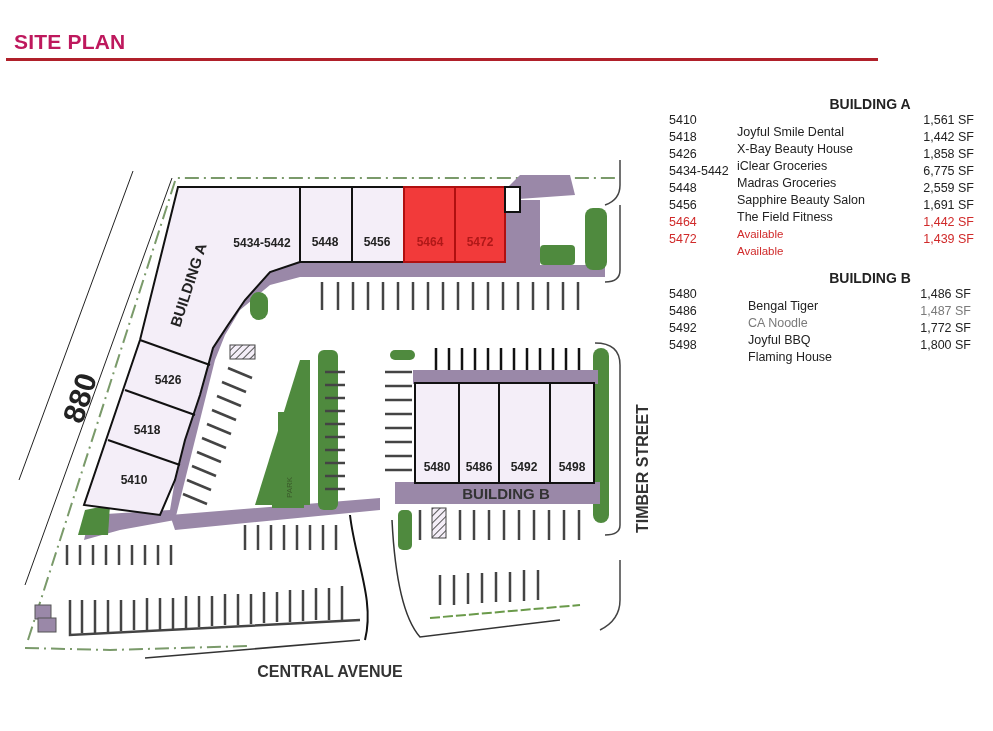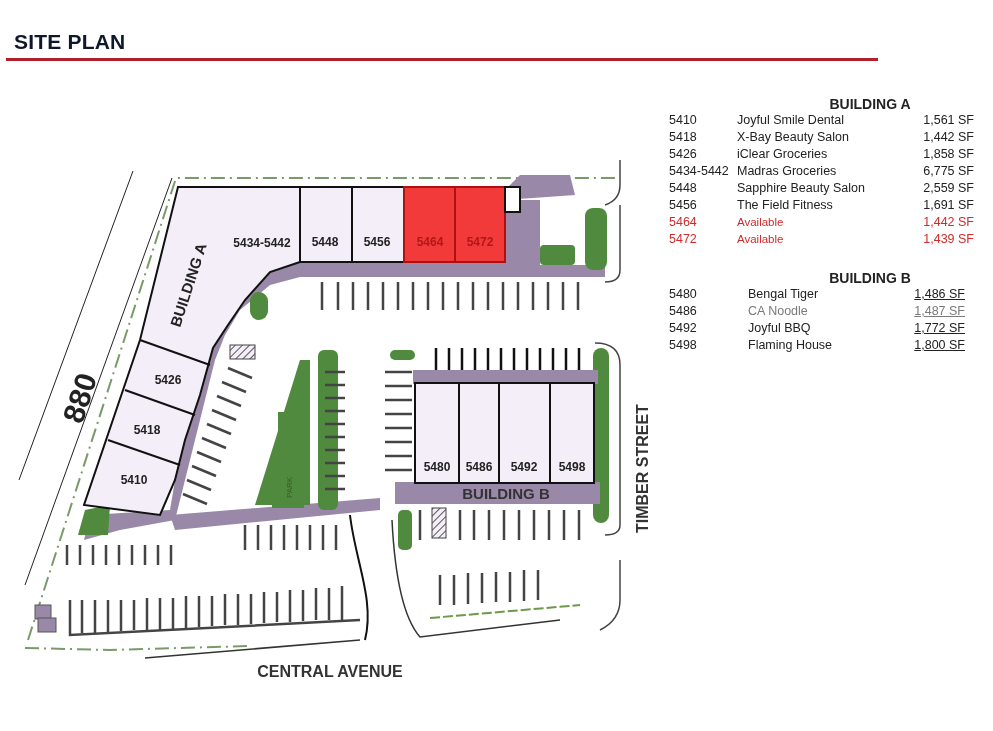--- a/index.html
+++ b/index.html
@@ -1,28 +1,28 @@
 <!DOCTYPE html>
 <html><head>
 <meta charset="utf-8">
 <style>
   html, body { margin: 0; padding: 0; background: #ffffff; }
   body { width: 993px; height: 731px; position: relative; overflow: hidden; font-family: "Liberation Sans", sans-serif; color: #222; }
-  .page-title { position: absolute; left: 14px; top: 30px; font-size: 21px; font-weight: bold; color: #0f172a; letter-spacing: 0.2px; font-family: "Liberation Sans", sans-serif; }
+  .page-title { position: absolute; left: 14px; top: 30px; font-size: 21px; font-weight: bold; color: #be185d; letter-spacing: 0.2px; font-family: "Liberation Sans", sans-serif; }
   .title-rule { position: absolute; left: 6px; top: 58px; width: 872px; height: 3px; background: #b0202a; }
   .plan { position: absolute; left: 0; top: 0; width: 660px; height: 731px; }
   .legend { position: absolute; left: 665px; top: 96px; width: 310px; font-family: "Liberation Sans", sans-serif; }
   .legend h3 { margin: 0; text-align: center; font-size: 14px; font-weight: bold; color: #222; padding-left: 100px; box-sizing: border-box; width: 310px; }
   .legend .grp { margin-bottom: 14px; }
   .row { position: relative; height: 17px; font-size: 12.5px; line-height: 17px; }
   .row .unit { position: absolute; left: 4px; }
-  .row .tenant { position: absolute; left: 72px; }
+  .row .tenant { position: absolute; left: 72px; margin-top: 12px; }
   .row .sf { position: absolute; right: 1px; }
   .grp-b .row .tenant { left: 83px; }
-  .grp-b .row .sf { right: 10px; text-decoration: underline; }
+  .grp-b .row .sf { right: 4px; }
   .row.avail { color: #d02a2a; font-size: 11.5px; }
   .row.avail .unit, .row.avail .sf { font-size: 12.5px; }
   .row.muted { color: #7a7a7a; }
   .plan text { font-family: "Liberation Sans", sans-serif; }
 </style>
 </head>
 <body>
 
 <div class="page-title">SITE PLAN</div>
 <div class="title-rule"></div>
@@ -274,21 +274,21 @@
 <div class="legend">
   <div class="grp grp-a">
     <h3>BUILDING A</h3>
     <div class="row">
       <span class="unit">5410</span>
       <span class="tenant">Joyful Smile Dental</span>
       <span class="sf">1,561 SF</span>
     </div>
     <div class="row">
       <span class="unit">5418</span>
-      <span class="tenant">X-Bay Beauty Salon</span>
+      <span class="tenant">X-Bay Beauty House</span>
       <span class="sf">1,442 SF</span>
     </div>
     <div class="row">
       <span class="unit">5426</span>
       <span class="tenant">iClear Groceries</span>
       <span class="sf">1,858 SF</span>
     </div>
     <div class="row">
       <span class="unit">5434-5442</span>
       <span class="tenant">Madras Groceries</span>

